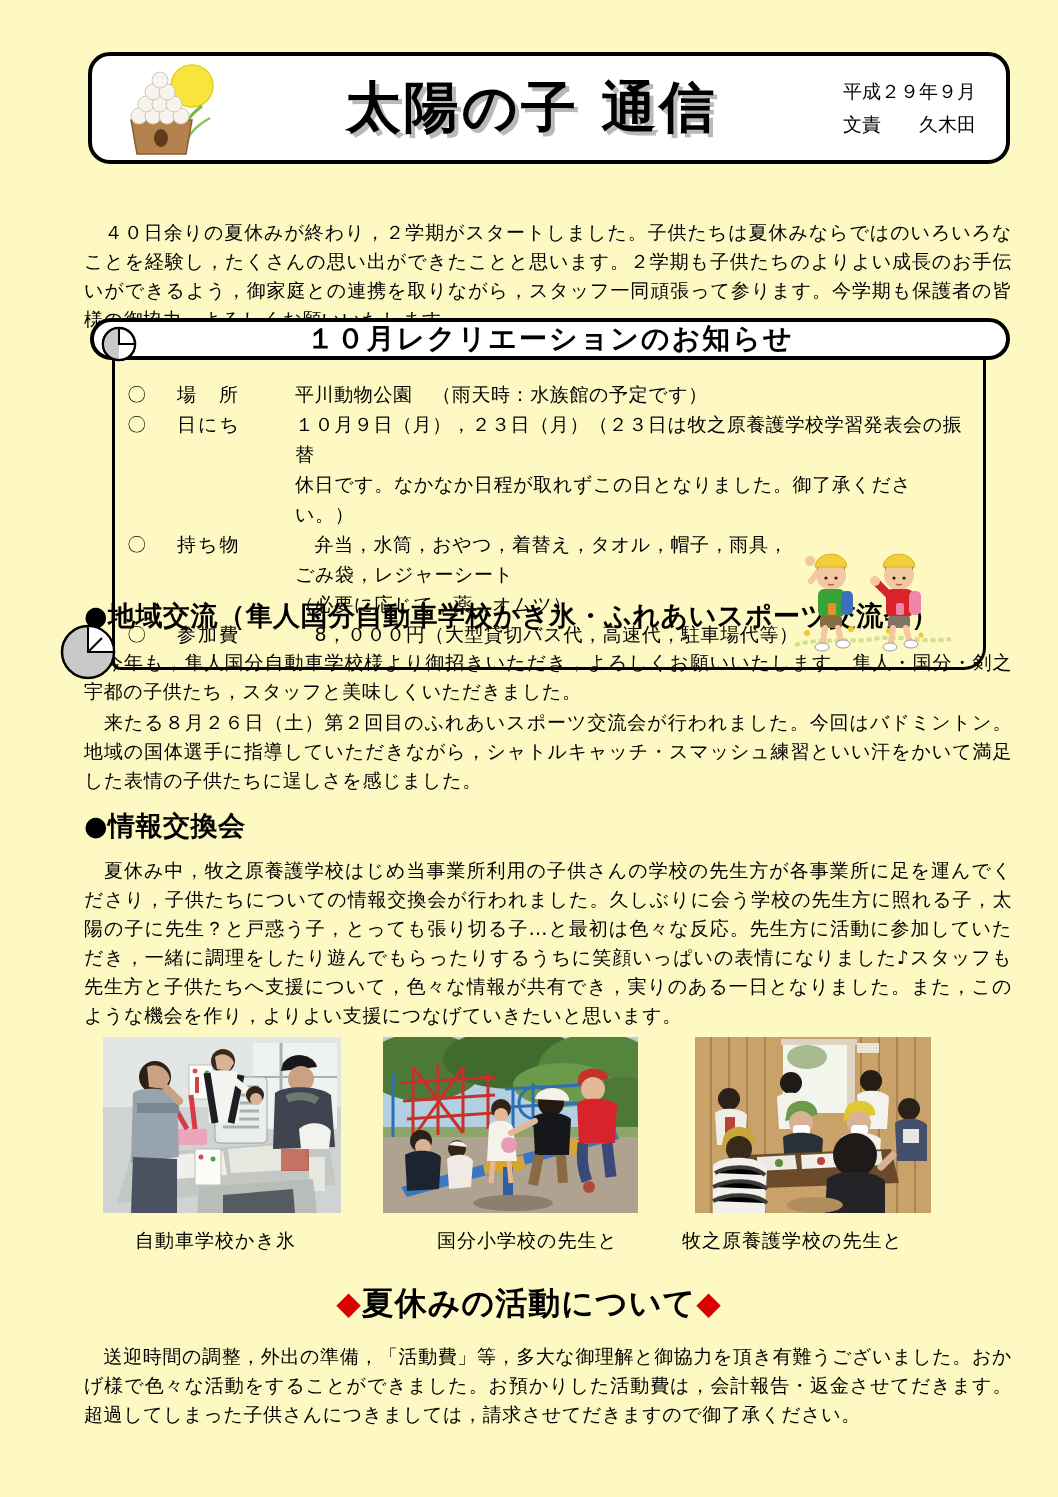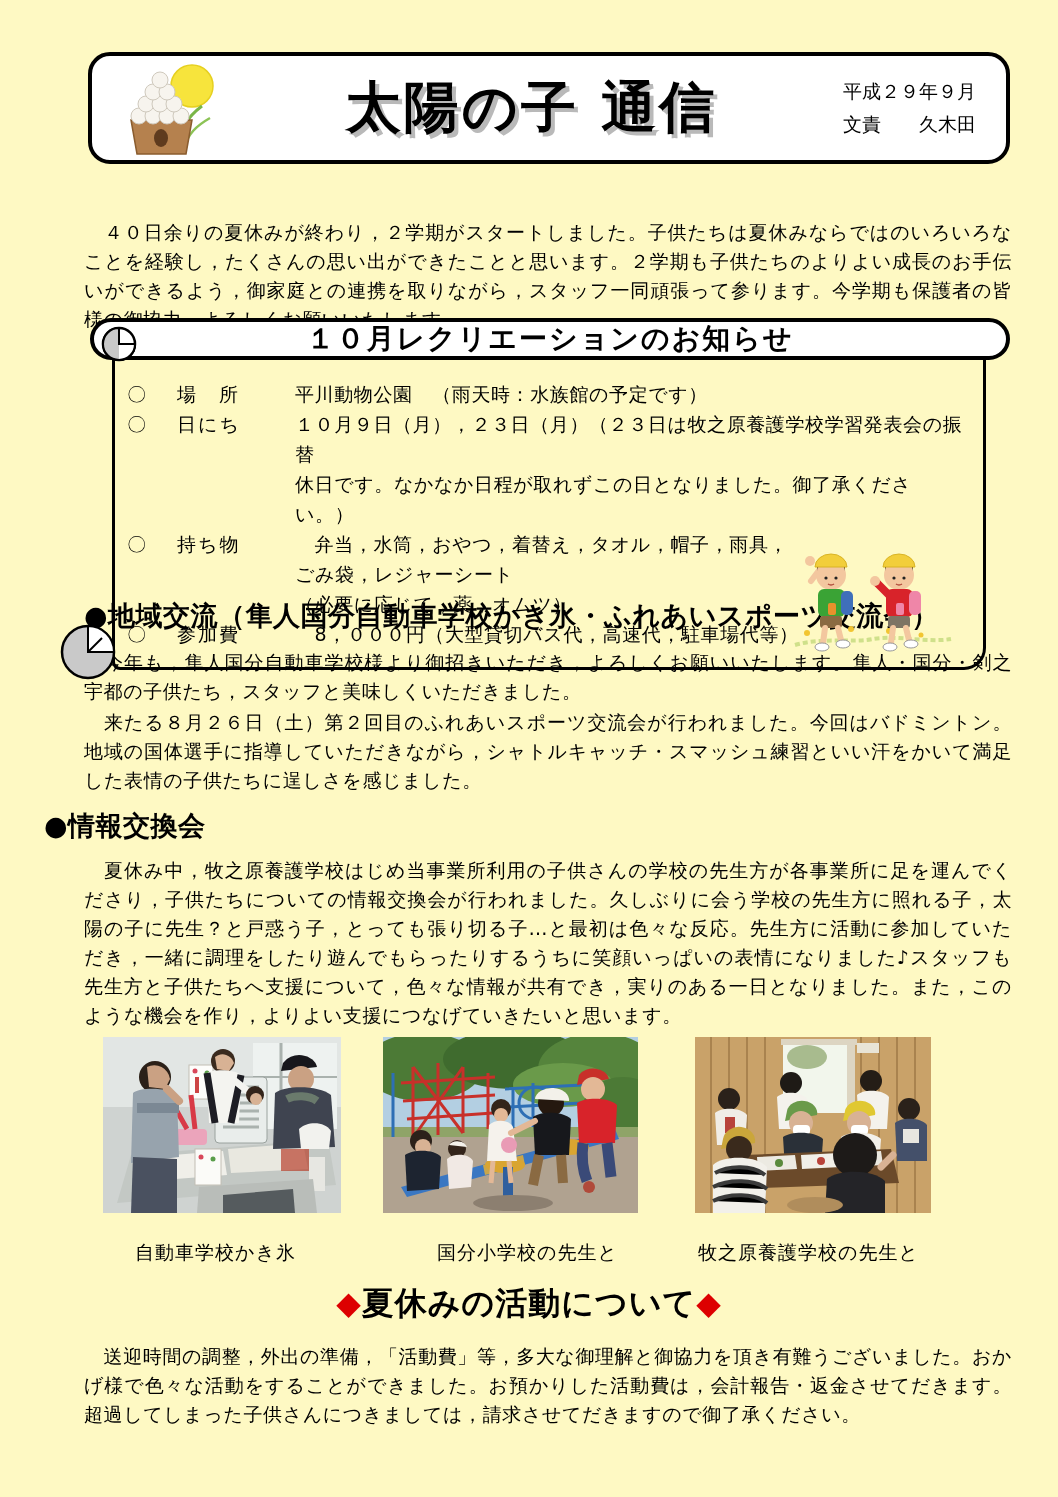--- a/index.html
+++ b/index.html
@@ -69,24 +69,24 @@
   
   .photos{
     position:absolute;left:0;top:1037px;width:1058px;height:176px;
   }
   .photo{position:absolute;top:0;}
   .photo svg{display:block;}
   .photo-1{left:103px;}
   .photo-2{left:383px;}
   .photo-3{left:695px;}
   .captions{position:absolute;left:0;top:1228px;width:1058px;}
-  .caption{position:absolute;font-size:19px;letter-spacing:1px;white-space:nowrap;margin-top:12px;}
+  .caption{position:absolute;font-size:19px;letter-spacing:1px;white-space:nowrap;}
   .caption-1{left:135px;}
   .caption-2{left:437px;}
-  .caption-3{left:698px;}
+  .caption-3{left:682px;}
   
   .summer-heading{
     position:absolute;left:0;top:1282px;width:1058px;
     text-align:center;font-size:32px;font-weight:bold;letter-spacing:1px;
   }
   .diamond{color:#dd0000;}
   .summer-par{position:absolute;left:84px;right:46px;top:1342px;margin:0;}
 </style>
 </head>
 <body>
@@ -211,21 +211,21 @@
       <circle cx="30" cy="32" r="26" fill="#c9c9c9" stroke="#000" stroke-width="2.5"></circle>
       <path d="M30 32 L56 32 A26 26 0 0 0 30 6 Z" fill="#fff" stroke="#000" stroke-width="2"></path>
       <path d="M30 32 L44 18" stroke="#000" stroke-width="2" fill="none"></path>
     </svg>
   </div>
 
   <h2 class="sec-heading" style="position:absolute;left:0;right:0;top:598px;margin:0 46px 0 84px;">●地域交流（隼人国分自動車学校かき氷・ふれあいスポーツ交流会）</h2>
   <p class="body-text" style="position:absolute;left:0;right:0;top:648px;">　今年も，隼人国分自動車学校様より御招きいただき，よろしくお願いいたします。隼人・国分・剣之宇都の子供たち，スタッフと美味しくいただきました。</p>
   <p class="body-text" style="position:absolute;left:0;right:0;top:708px;">　来たる８月２６日（土）第２回目のふれあいスポーツ交流会が行われました。今回はバドミントン。地域の国体選手に指導していただきながら，シャトルキャッチ・スマッシュ練習といい汗をかいて満足した表情の子供たちに逞しさを感じました。</p>
 
-  <h2 class="sec-heading" style="position:absolute;left:0;right:0;top:808px;margin:0 46px 0 44px;">●情報交換会</h2>
+  <h2 class="sec-heading" style="position:absolute;left:0;right:0;top:808px;margin:0 46px 0 84px;">●情報交換会</h2>
   <p class="body-text" style="position:absolute;left:0;right:0;top:856px;">　夏休み中，牧之原養護学校はじめ当事業所利用の子供さんの学校の先生方が各事業所に足を運んでくださり，子供たちについての情報交換会が行われました。久しぶりに会う学校の先生方に照れる子，太陽の子に先生？と戸惑う子，とっても張り切る子…と最初は色々な反応。先生方に活動に参加していただき，一緒に調理をしたり遊んでもらったりするうちに笑顔いっぱいの表情になりました♪スタッフも先生方と子供たちへ支援について，色々な情報が共有でき，実りのある一日となりました。また，このような機会を作り，よりよい支援につなげていきたいと思います。</p>
 
   <div class="photos">
     <figure class="photo photo-1" style="margin:0;">
       <svg width="238" height="176" viewBox="0 0 238 176">
         <rect width="238" height="176" fill="#cfd3d1"></rect>
         <rect x="0" y="0" width="238" height="70" fill="#e2e6e4"></rect>
         <rect x="150" y="6" width="84" height="86" fill="#eef2f0"></rect>
         <line x1="178" y1="6" x2="178" y2="92" stroke="#aab2ae" stroke-width="3"></line>
         <line x1="150" y1="40" x2="234" y2="40" stroke="#aab2ae" stroke-width="2"></line>

